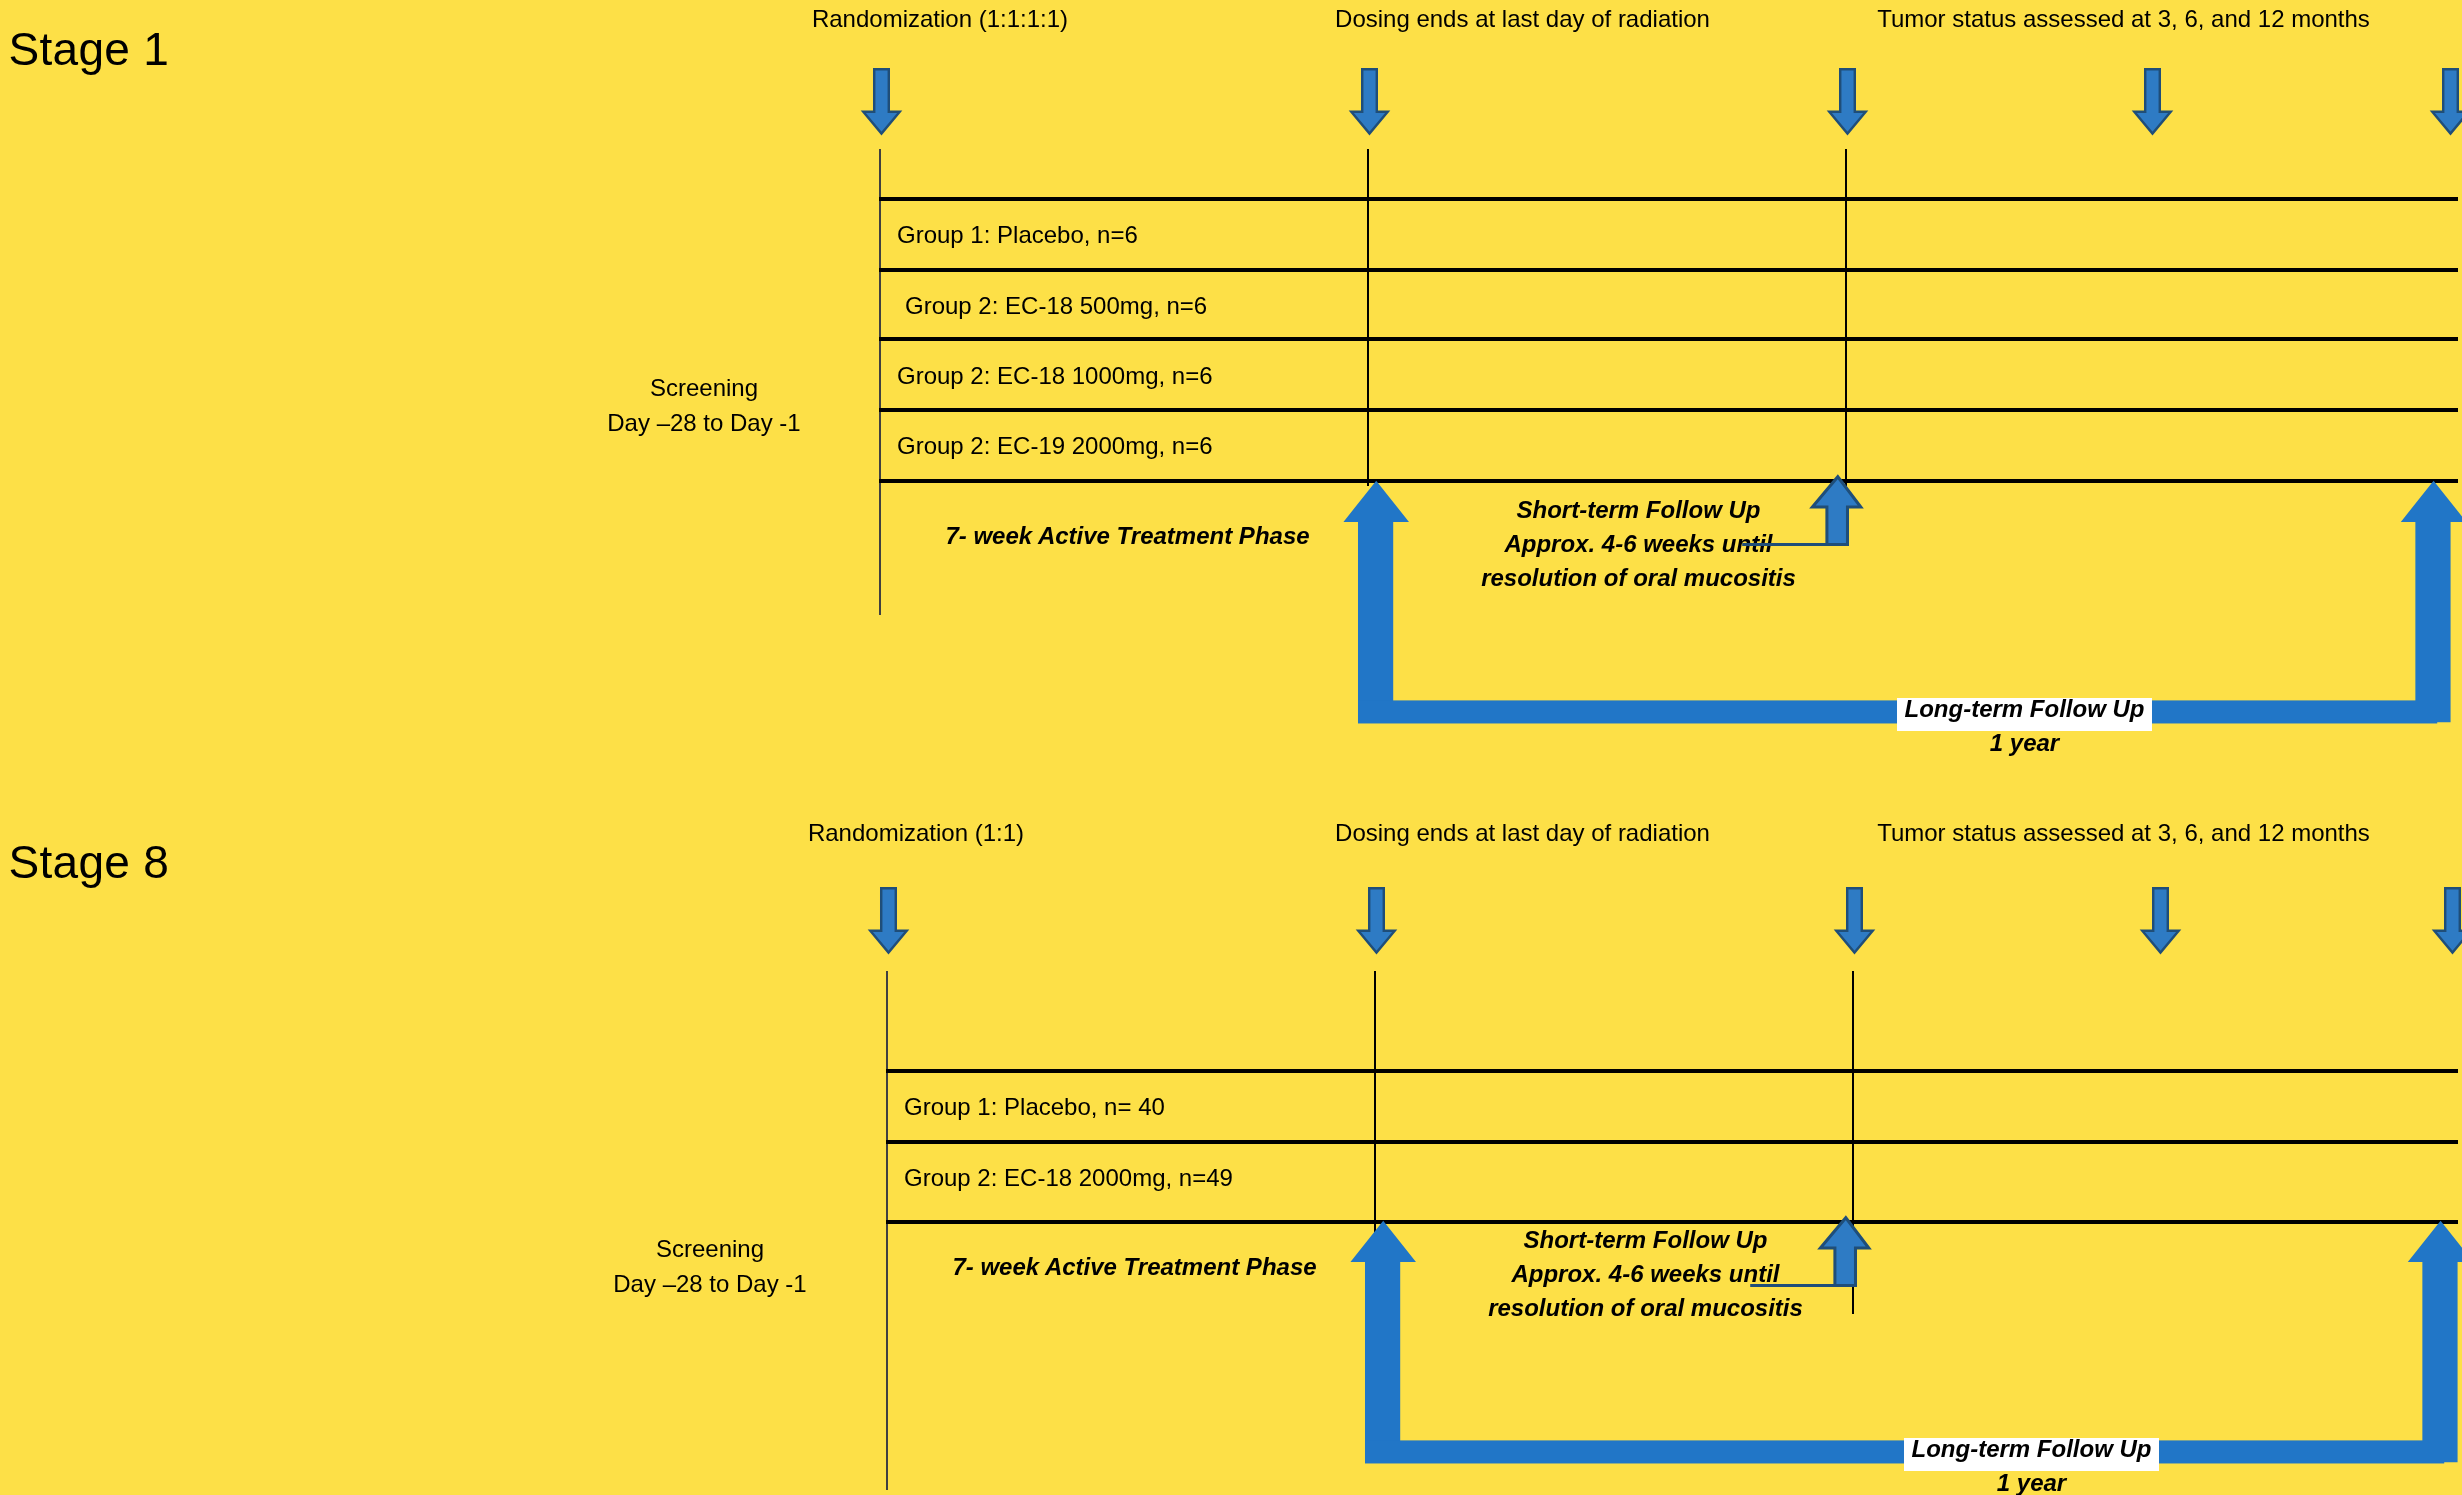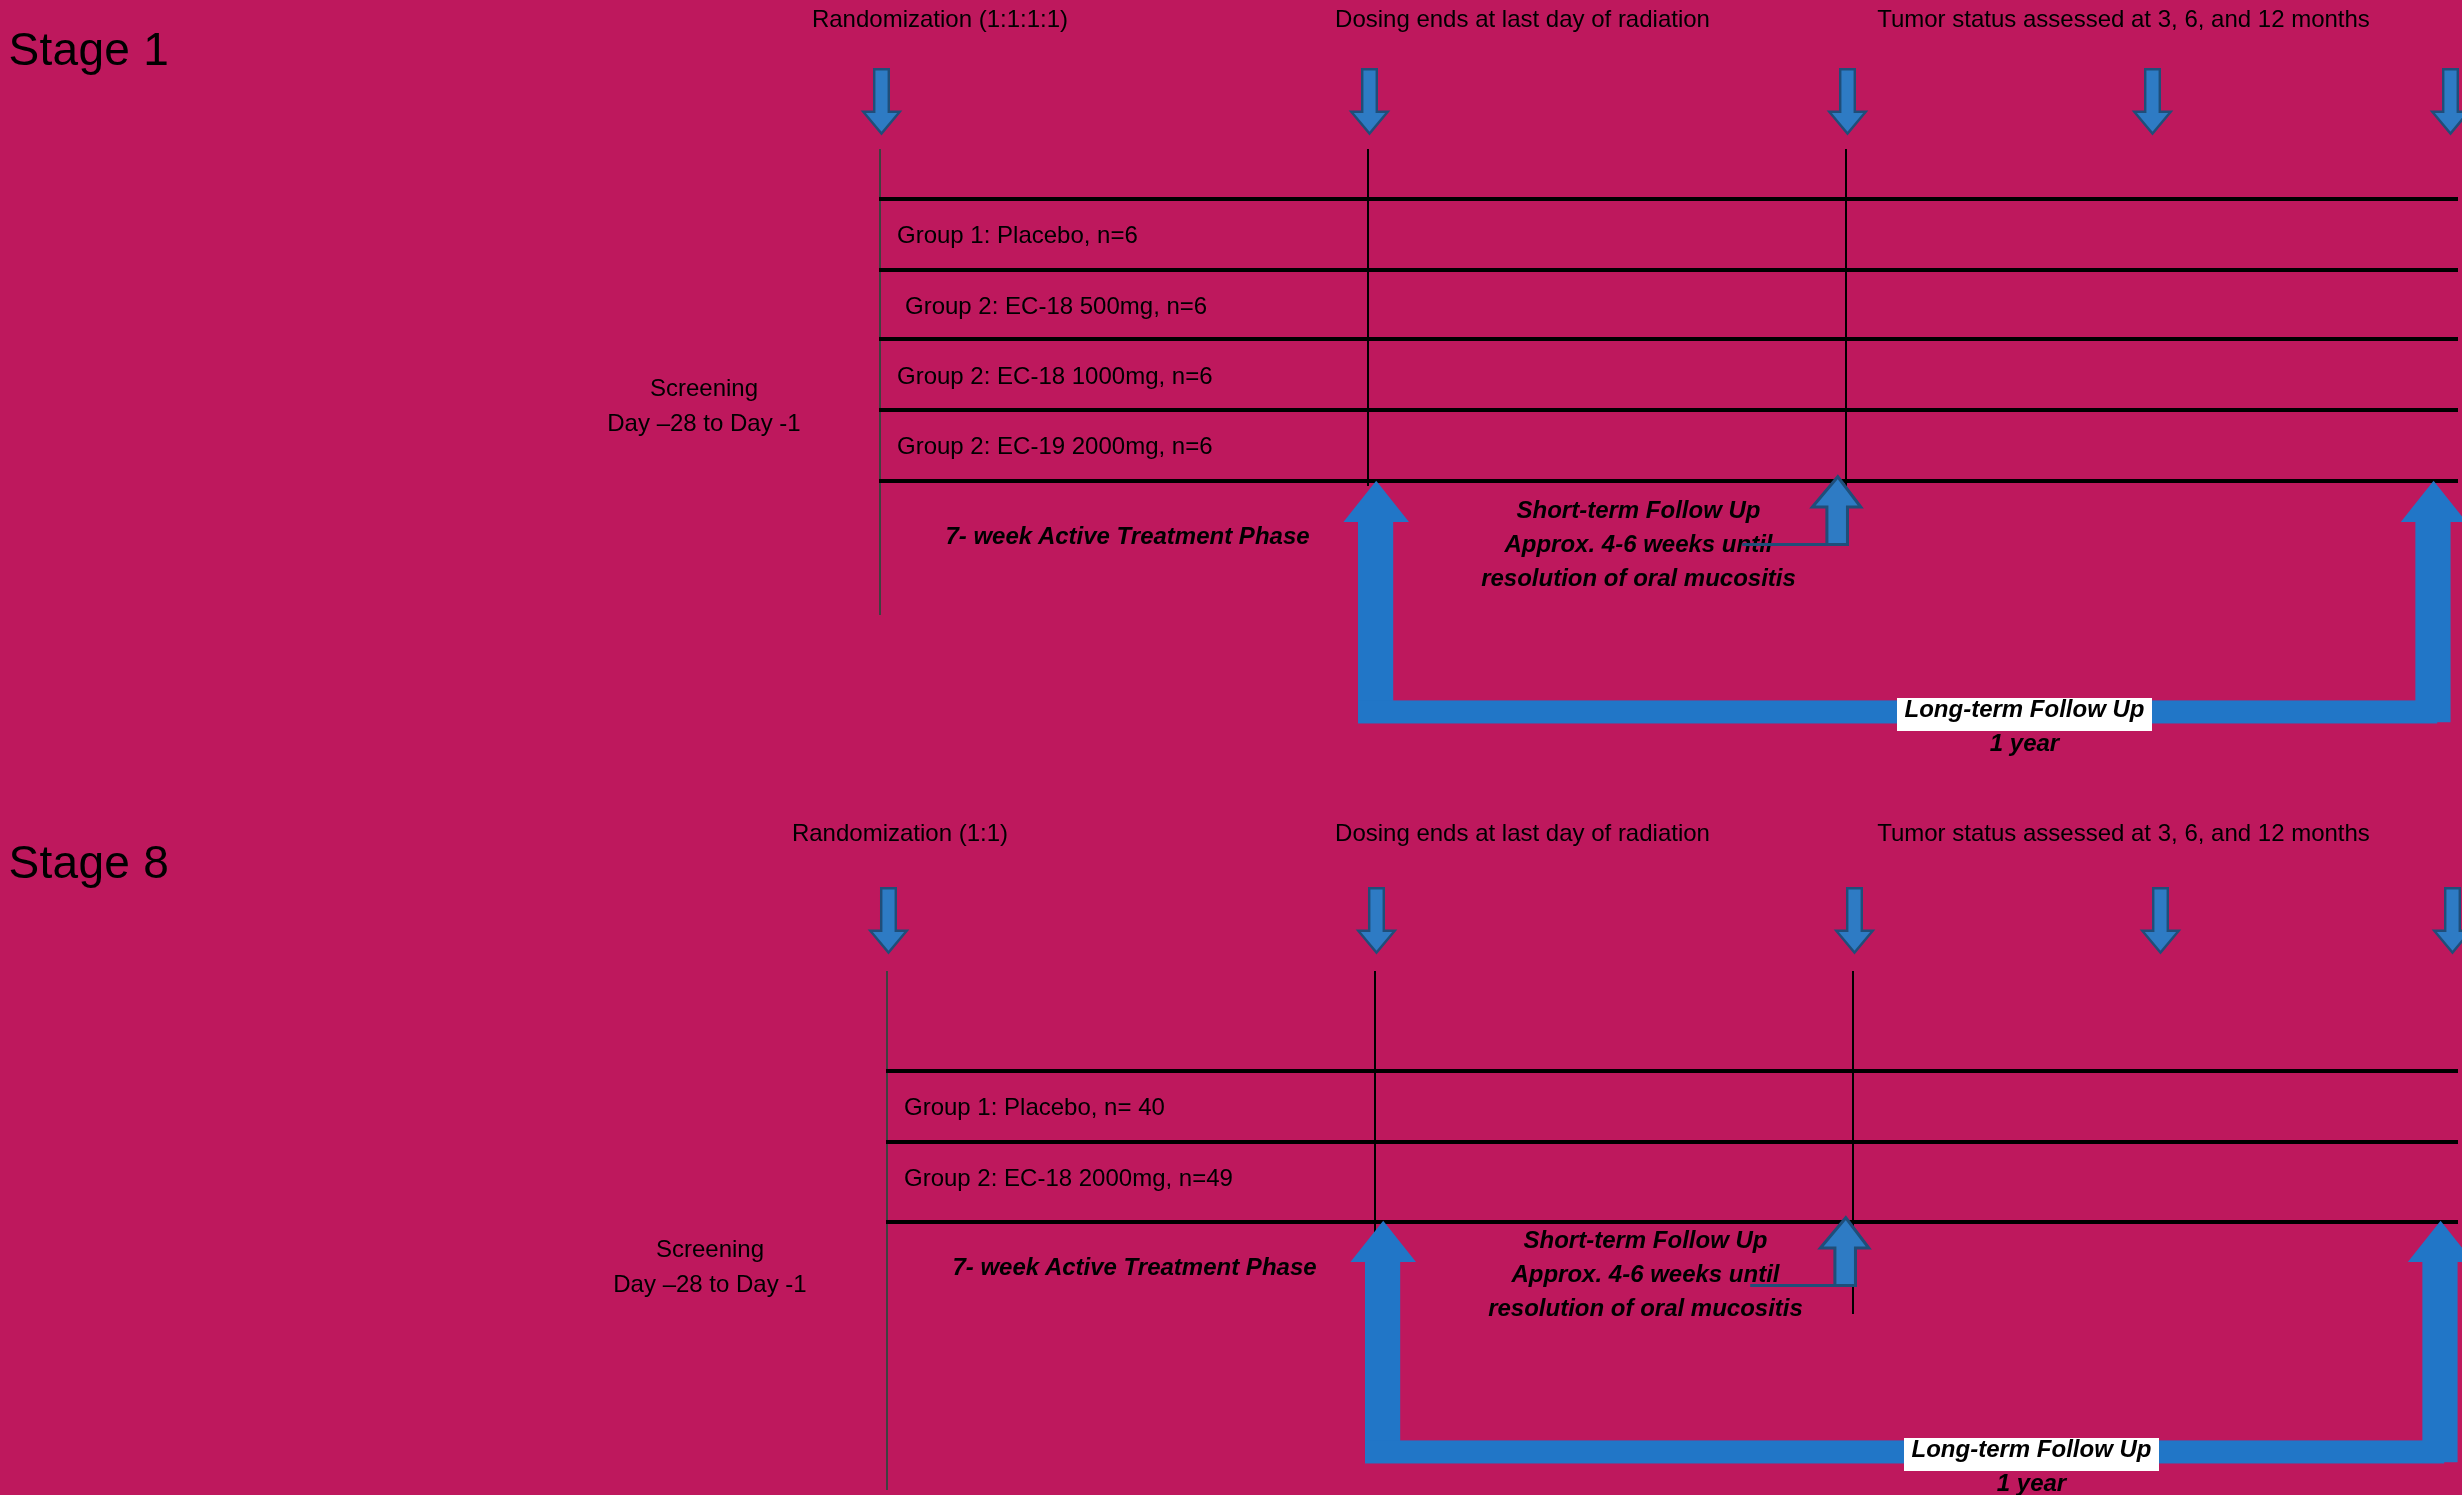--- a/index.html
+++ b/index.html
@@ -9,21 +9,21 @@
     background: #ffffff;
   }
   body {
     font-family: "Liberation Sans", sans-serif;
     color: #000000;
   }
   #canvas {
     position: relative;
     width: 2462px;
     height: 1495px;
-    background: #be185d;
+    background: #fde047;
     overflow: hidden;
   }
   .stage-label {
     position: absolute;
     font-size: 46px;
     font-weight: 400;
     color: #000000;
     letter-spacing: 0.3px;
     white-space: nowrap;
     line-height: 1;
@@ -153,21 +153,21 @@
       <div>Long-term Follow Up</div>
       <div>1 year</div>
     </div>
 
   </div>
 
   <div>
 
     <div class="stage-label" style="left:8.5px; top:839px;">Stage 8</div>
 
-    <div class="hdr" style="left:712px; top:819px; width:376px;text-align:center;">Randomization (1:1)</div>
+    <div class="hdr" style="left:728px; top:819px; width:376px;text-align:center;">Randomization (1:1)</div>
     <div class="hdr" style="left:1189px; top:819px; width:667px;">Dosing ends at last day of radiation</div>
     <div class="hdr" style="left:1790px; top:819px; width:667px;">Tumor status assessed at 3, 6, and 12 months</div>
 
     <svg class="arrow" style="left:869px; top:887px;" width="39" height="68" viewBox="0 0 64 112">
       <path d="M20 2 H44 V72 H62 L32 108 L2 72 H20 Z" fill="#2E7BC4" stroke="#1F4E79" stroke-width="4"></path>
     </svg>
     <svg class="arrow" style="left:1357px; top:887px;" width="39" height="68" viewBox="0 0 64 112">
       <path d="M20 2 H44 V72 H62 L32 108 L2 72 H20 Z" fill="#2E7BC4" stroke="#1F4E79" stroke-width="4"></path>
     </svg>
     <svg class="arrow" style="left:1835px; top:887px;" width="39" height="68" viewBox="0 0 64 112">

